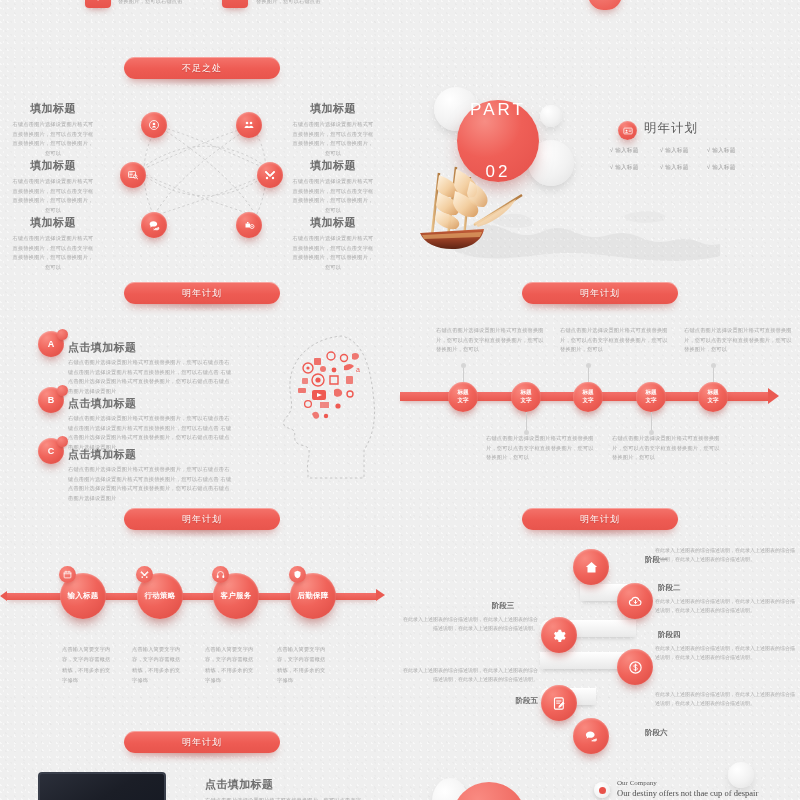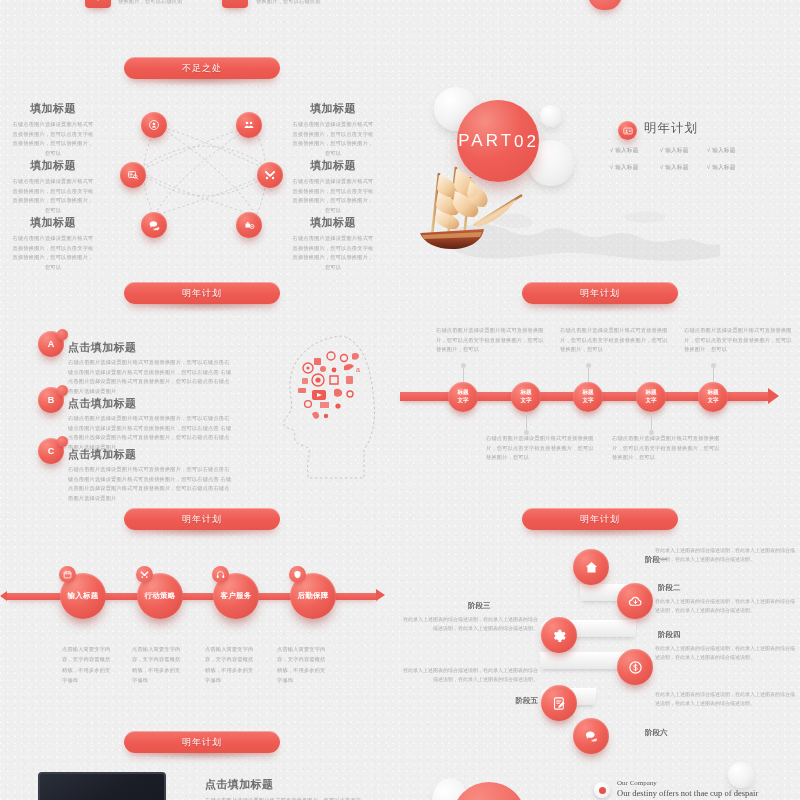--- a/index.html
+++ b/index.html
@@ -139,21 +139,21 @@
   
   .deco-circ{
     position:absolute;border-radius:50%;
     background:radial-gradient(circle at 35% 28%, #ffffff 0%, #f2f2f2 55%, #e2e2e2 100%);
     box-shadow:0 5px 11px -3px rgba(0,0,0,.16);
   }
   .part-circ{
     position:absolute;border-radius:50%;
     background:radial-gradient(circle at 34% 26%, #f78d84 0%, #ef5f57 45%, #e4504a 100%);
     box-shadow:0 9px 18px -5px rgba(170,60,55,.5);
-    display:flex;align-items:center;justify-content:flex-end;
+    display:flex;flex-direction:column;align-items:center;justify-content:space-between;
     color:#fff;
   }
   .part-circ .p1{ font-size:17px; letter-spacing:3px; font-weight:300;}
   .part-circ .p2{ font-size:17px; letter-spacing:3px; font-weight:300; margin-top:2px;}
 
   
   .ship{ position:absolute; }
   .worldmap{ position:absolute; opacity:.25; }
 
   
@@ -573,21 +573,21 @@
   <div class="abs" style="left:645px; top:555px; width:35px;">
     <div class="stg-ttl">阶段一</div>
   </div>
   <div class="abs stg-txt" style="left:655px; top:546px; width:140px; text-align:left; left:655px;">在此录入上述图表的综合描述说明，在此录入上述图表的综合描述说明，在此录入上述图表的综合描述说明。</div>
 
   <div class="abs" style="left:658px; top:583px;">
     <div class="stg-ttl">阶段二</div>
   </div>
   <div class="abs stg-txt" style="left:655px; top:597px; width:140px;">在此录入上述图表的综合描述说明，在此录入上述图表的综合描述说明，在此录入上述图表的综合描述说明。</div>
 
-  <div class="abs" style="left:468px; top:601px; width:70px; text-align:left;">
+  <div class="abs" style="left:468px; top:601px; width:70px; text-align:center;">
     <div class="stg-ttl">阶段三</div>
   </div>
   <div class="abs stg-txt" style="left:400px; top:615px; width:138px; text-align:right;">在此录入上述图表的综合描述说明，在此录入上述图表的综合描述说明，在此录入上述图表的综合描述说明。</div>
 
   <div class="abs" style="left:658px; top:630px;">
     <div class="stg-ttl">阶段四</div>
   </div>
   <div class="abs stg-txt" style="left:655px; top:644px; width:140px;">在此录入上述图表的综合描述说明，在此录入上述图表的综合描述说明，在此录入上述图表的综合描述说明。</div>
 
   <div class="abs" style="left:468px; top:652px; width:70px; text-align:right;margin-top:44px;">

